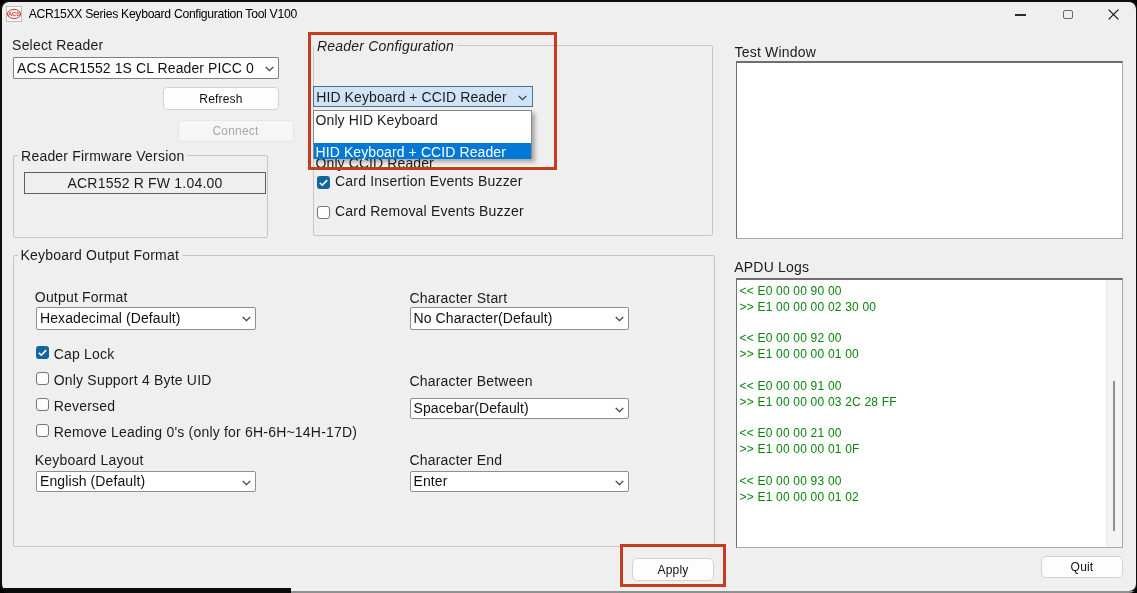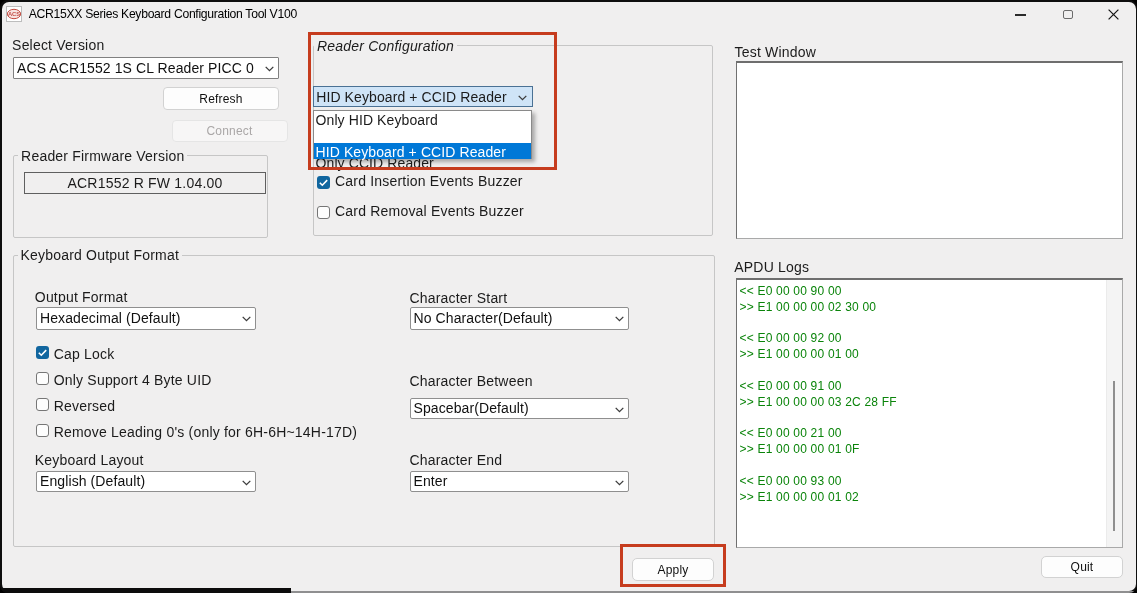--- a/index.html
+++ b/index.html
@@ -38,31 +38,31 @@
     </svg>
   </div>
   <div class="abs" style="left:27.2px;top:0;height:25px;line-height:25px;font-size:12.2px;letter-spacing:-0.3px;color:#000;white-space:nowrap;">ACR15XX Series Keyboard Configuration Tool V100</div>
 
   <div class="abs" style="left:1013px;top:12px;width:11px;height:1.5px;background:#2a2a2a;"></div>
   <div class="abs" style="left:1061.5px;top:7.5px;width:9.5px;height:9.5px;border:1.1px solid #6b6b6b;border-radius:2px;"></div>
   <svg class="abs" style="left:1105px;top:6px;" width="13" height="13" viewBox="0 0 13 13">
     <path d="M1.6 1.6 L11.4 11.4 M11.4 1.6 L1.6 11.4" stroke="#1a1a1a" stroke-width="1.25" fill="none"></path>
   </svg>
 
-  <div class="lbl" style="left:10.6px;top:35px;">Select Version</div>
+  <div class="lbl" style="left:10.6px;top:35px;">Select Reader</div>
   <div class="combo" style="left:11.5px;top:55px;width:266px;height:22px;border-color:#808080;border-radius:1px;">
     <span class="tx">ACS ACR1552 1S CL Reader PICC 0</span>
     <svg class="abs" style="right:4.5px;top:8px;" width="9" height="6" viewBox="0 0 9 6">
           <path d="M0.7 0.9 L4.5 4.7 L8.3 0.9" fill="none" stroke="#3c3c3c" stroke-width="1.3"></path>
         </svg>
   </div>
   <div class="btn" style="left:161.5px;top:85px;width:116px;height:23px;">
         <span>Refresh</span>
       </div>
-  <div class="btn" style="left:170px;top:117.5px;width:116px;height:22px;background:#f7f6f6;border-color:#e5e5e5;color:#aaa7a7;">
+  <div class="btn" style="left:176px;top:117.5px;width:116px;height:22px;background:#f7f6f6;border-color:#e5e5e5;color:#aaa7a7;">
         <span>Connect</span>
       </div>
 
   <div class="grp" style="left:11.5px;top:152.5px;width:255px;height:83.5px;"></div>
   <div class="grplbl" style="left:16.6px;top:145.8px;">Reader Firmware Version</div>
   <div class="abs" style="left:22.5px;top:169.5px;width:242px;height:22.5px;border:1px solid #5f5f5f;background:#f0efef;">
     <span style="position:absolute;left:0;right:0;top:50%;transform:translateY(-50%);text-align:center;font-size:14px;letter-spacing:0.2px;">ACR1552 R FW 1.04.00</span>
   </div>
 
   <div class="grp" style="left:311.5px;top:43.2px;width:400px;height:191.3px;"></div>

